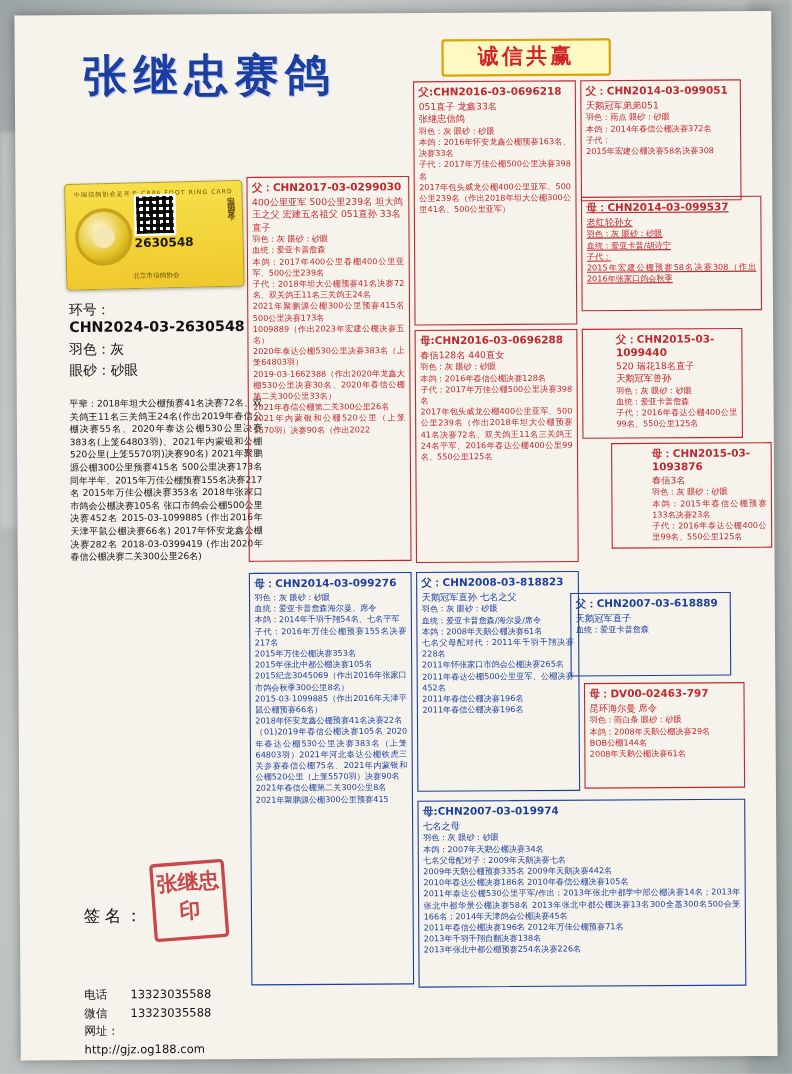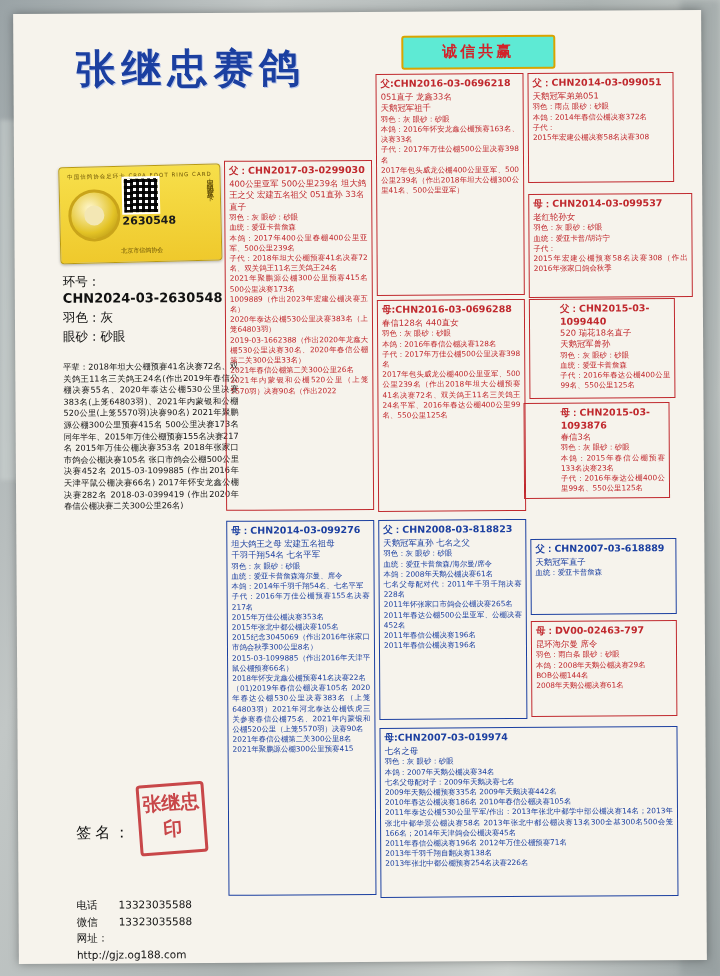--- a/index.html
+++ b/index.html
@@ -27,22 +27,22 @@
   .title{
     position:absolute;left:62px;top:28px;width:320px;
     font-family:"DejaVu Serif", serif;
     font-size:40px;font-weight:bold;color:#1b3fa0;
     letter-spacing:6px;
     text-shadow:1px 1px 0 #b9c6ea;
   }
   .slogan{
     position:absolute;left:388px;top:24px;width:150px;height:30px;
     border:2px solid #d9a400;border-radius:3px;
-    background:#5eead4;
-    color:#d2232a;font-weight:bold;font-size:15px;letter-spacing:3px;
+    background:#fef9c3;
+    color:#d2232a;font-weight:bold;font-size:19px;letter-spacing:3px;
     text-align:center;line-height:28px;
     font-family:"DejaVu Serif", serif;
   }
 
   
   .card{
     position:absolute;left:45px;top:152px;width:160px;height:95px;
     background:linear-gradient(180deg,#f7df4a,#efc92c);
     border:1px solid #b89a12;border-radius:4px;
     box-shadow:0 1px 3px rgba(0,0,0,.3);
@@ -139,37 +139,37 @@
 1009889（作出2023年宏建公棚决赛五名）
 2020年泰达公棚530公里决赛383名（上笼64803羽）
 2019-03-1662388（作出2020年龙鑫大棚530公里决赛30名、2020年春信公棚第二关300公里33名）
 2021年春信公棚第二关300公里26名
 2021年内蒙银和公棚520公里（上笼5570羽）决赛90名（作出2022</div>
     </div>
 
     <div class="box red" style="left:362px;top:62px;width:148px;height:222px;">
       <div class="hd">父:CHN2016-03-0696218</div>
       <div class="sub" style="white-space:pre-line">051直子   龙鑫33名
-天鹅冠军祖千</div>
+张继忠信鸽</div>
       <div class="txt" style="white-space:pre-line">羽色：灰 眼砂：砂眼
 本鸽：2016年怀安龙鑫公棚预赛163名、决赛33名
 子代：2017年万佳公棚500公里决赛398名
 2017年包头威龙公棚400公里亚军、500公里239名（作出2018年坦大公棚300公里41名、500公里亚军）</div>
     </div>
 
     <div class="box red" style="left:514px;top:62px;width:146px;height:110px;">
       <div class="hd">父：CHN2014-03-099051</div>
       <div class="sub">天鹅冠军弟弟051</div>
       <div class="txt" style="white-space:pre-line">羽色：雨点  眼砂：砂眼
 本鸽：2014年春信公棚决赛372名
 子代：
 2015年宏建公棚决赛58名决赛308</div>
     </div>
 
-    <div class="box red" style="left:514px;top:183px;width:164px;height:104px;">
+    <div class="box red" style="left:514px;top:168px;width:164px;height:104px;text-decoration:underline;">
       <div class="hd">母：CHN2014-03-099537</div>
       <div class="sub">老红轮孙女</div>
       <div class="txt" style="white-space:pre-line">羽色：灰  眼砂：砂眼
 血统：爱亚卡普/胡诗宁
 子代：
 2015年宏建公棚预赛58名决赛308（作出2016年张家口鸽会秋季</div>
     </div>
 
     <div class="box red" style="left:362px;top:288px;width:148px;height:212px;">
       <div class="hd">母:CHN2016-03-0696288</div>
@@ -182,32 +182,30 @@
 
     <div class="box red" style="left:514px;top:288px;width:146px;height:100px;padding-left:30px;">
       <div class="hd">父：CHN2015-03-1099440</div>
       <div class="sub" style="white-space:pre-line">520  瑞花18名直子
 天鹅冠军兽孙</div>
       <div class="txt" style="white-space:pre-line">羽色：灰  眼砂：砂眼
 血统：爱亚卡普詹森
 子代：2016年春达公棚400公里99名、550公里125名</div>
     </div>
 
-    <div class="box red" style="left:508px;top:392px;width:146px;height:96px;padding-left:36px;">
+    <div class="box red" style="left:540px;top:392px;width:146px;height:96px;padding-left:36px;">
       <div class="hd">母：CHN2015-03-1093876</div>
       <div class="sub">春信3名</div>
       <div class="txt" style="white-space:pre-line">羽色：灰  眼砂：砂眼
 本鸽：2015年春信公棚预赛133名决赛23名
 子代：2016年泰达公棚400公里99名、550公里125名</div>
     </div>
 
     <div class="box blue" style="left:210px;top:508px;width:148px;height:375px;">
       <div class="hd">母：CHN2014-03-099276</div>
-      <div class="sub" style="white-space:pre-line">坦大鸽王之母 宏建五名祖母
-千羽千翔54名 七名平军</div>
       <div class="txt" style="white-space:pre-line">羽色：灰  眼砂：砂眼
 血统：爱亚卡普詹森海尔曼、席令
 本鸽：2014年千羽千翔54名、七名平军
 子代：2016年万佳公棚预赛155名决赛217名
 2015年万佳公棚决赛353名
 2015年张北中都公棚决赛105名
 2015纪念3045069（作出2016年张家口市鸽会秋季300公里8名）
 2015-03-1099885（作出2016年天津平鼠公棚预赛66名）
 2018年怀安龙鑫公棚预赛41名决赛22名
 （01)2019年春信公棚决赛105名 2020年春达公棚530公里决赛383名（上笼64803羽）2021年河北泰达公棚铁虎三关参赛春信公棚75名、2021年内蒙银和公棚520公里（上笼5570羽）决赛90名
@@ -221,21 +219,21 @@
       <div class="txt" style="white-space:pre-line">羽色：灰  眼砂：砂眼
 血统：爱亚卡普詹森/海尔曼/席令
 本鸽：2008年天鹅公棚决赛61名
 七名父母配对代：2011年千羽千翔决赛228名
 2011年怀张家口市鸽会公棚决赛265名
 2011年春达公棚500公里亚军、公棚决赛452名
 2011年春信公棚决赛196名
 2011年春信公棚决赛196名</div>
     </div>
 
-    <div class="box blue" style="left:514px;top:528px;width:146px;height:76px;">
+    <div class="box blue" style="left:502px;top:528px;width:146px;height:76px;">
       <div class="hd">父：CHN2007-03-618889</div>
       <div class="sub">天鹅冠军直子</div>
       <div class="txt" style="white-space:pre-line">血统：爱亚卡普詹森</div>
     </div>
 
     <div class="box red" style="left:514px;top:610px;width:146px;height:96px;">
       <div class="hd">母：DV00-02463-797</div>
       <div class="sub">昆环海尔曼  席令</div>
       <div class="txt" style="white-space:pre-line">羽色：雨白条  眼砂：砂眼
 本鸽：2008年天鹅公棚决赛29名

